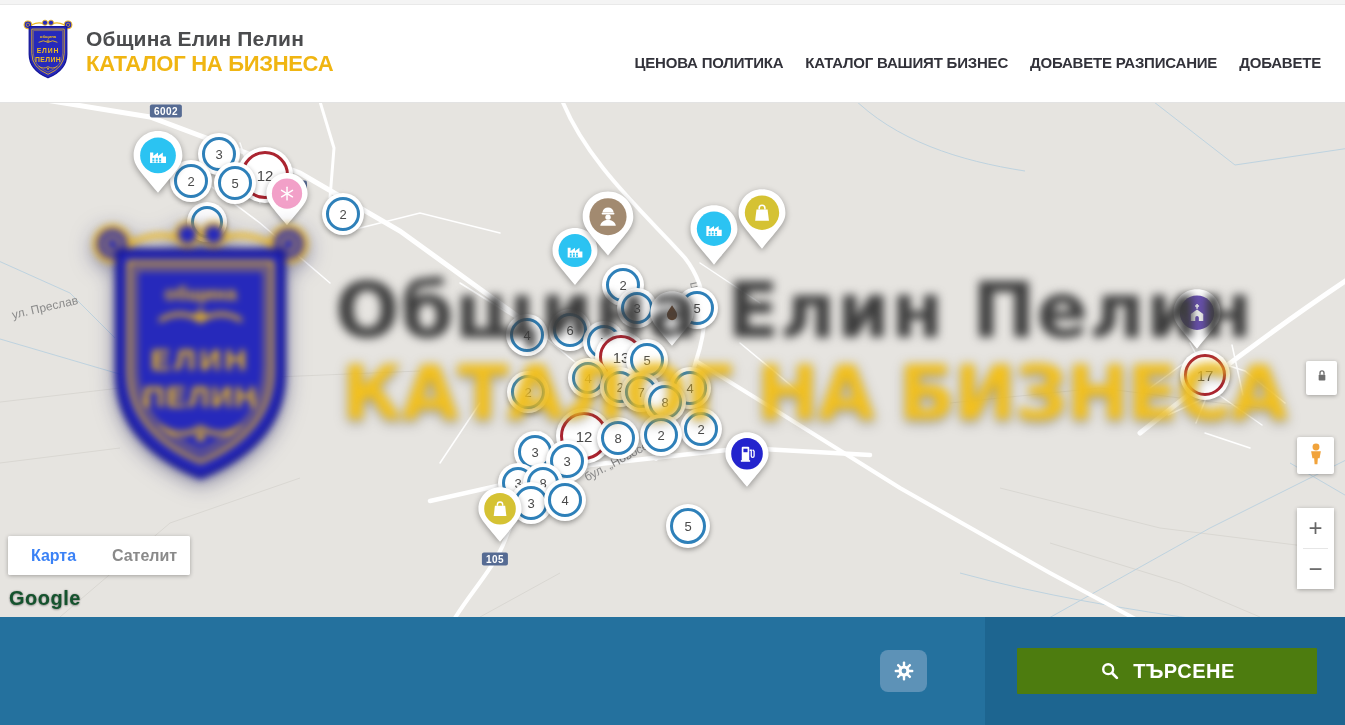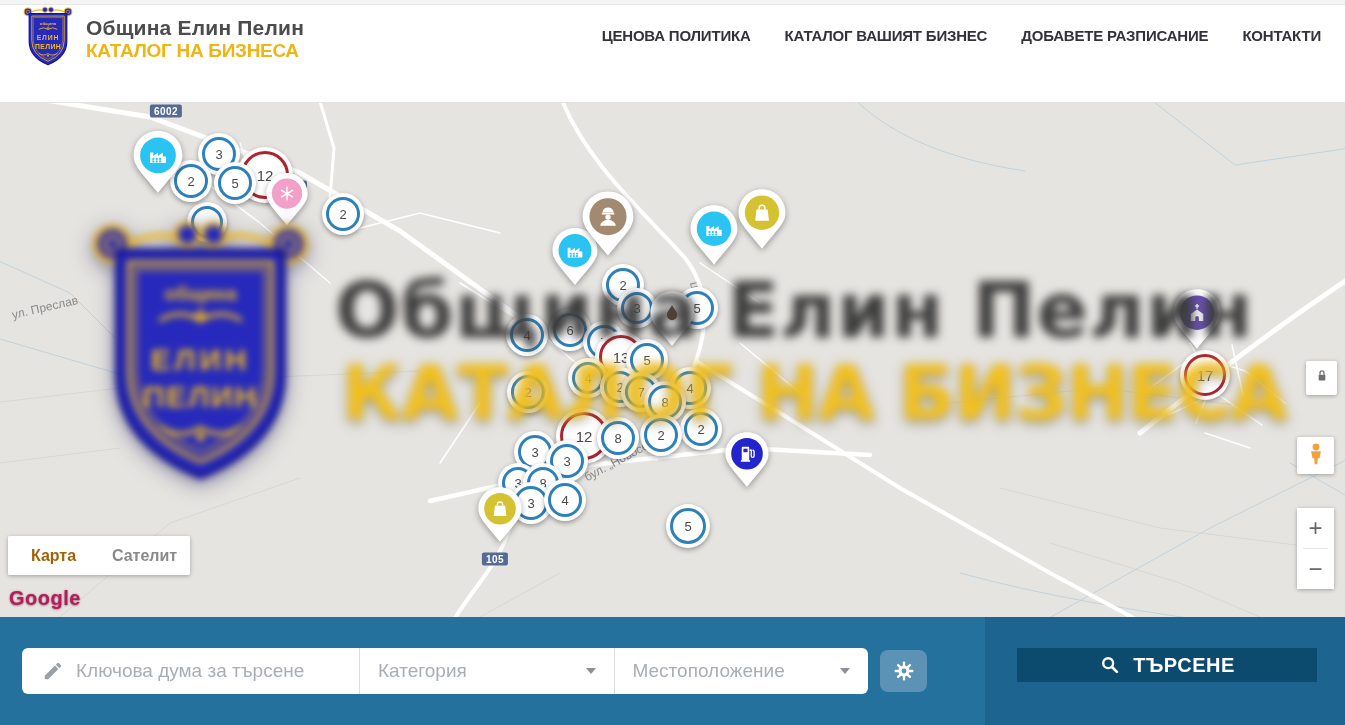--- a/index.html
+++ b/index.html
@@ -2,49 +2,49 @@
 <html><head>
 <meta charset="utf-8">
 <style>
   * { margin:0; padding:0; box-sizing:border-box; }
   html,body { width:1345px; height:725px; overflow:hidden; font-family:"Liberation Sans",sans-serif; background:#fff; }
   .page { position:relative; width:1345px; height:725px; }
 
   
   header { position:relative; width:100%; height:103px; background:#fff; border-bottom:1px solid #e3e3e3; }
   .top-strip { height:5px; background:#f4f4f4; border-bottom:1px solid #e9e9e9; }
-  .header-inner { display:flex; align-items:flex-start; justify-content:space-between; height:97px; padding:0 24px 4px 22px; }
+  .header-inner { display:flex; align-items:center; justify-content:space-between; height:97px; padding:0 24px 4px 22px; }
   .logo { display:flex; align-items:center; gap:12px; text-decoration:none; cursor:pointer; }
   .logo-text { display:flex; flex-direction:column; line-height:1.15; }
   .logo-title { font-size:21px; font-weight:bold; color:#4b4c4e; letter-spacing:.2px; }
-  .logo-subtitle { font-size:19px; font-weight:bold; color:#f0b512; letter-spacing:-.3px; }
-  nav { display:flex; align-items:center; gap:34px; margin-top:22px; }
+  .logo-subtitle { font-size:22px; font-weight:bold; color:#f0b512; letter-spacing:-.3px; }
+  nav { display:flex; align-items:center; gap:22px; margin-top:22px; }
   nav a { font-size:15px; font-weight:bold; color:#32323a; text-decoration:none; letter-spacing:-0.2px; cursor:pointer; white-space:nowrap; }
 
   
   .map { position:relative; width:1345px; height:514px; background:#e6e4e0; overflow:hidden; }
   .map svg.roads { position:absolute; inset:0; z-index:1; }
   .street-name { position:absolute; z-index:4; font-size:12px; color:#8b8b8b; white-space:nowrap; transform-origin:left center; }
   .road-label { position:absolute; z-index:4; background:#566b93; color:#fff; font-size:10px; font-weight:bold; padding:1px 4px; border-radius:2px; transform:translate(-50%,-50%); letter-spacing:.5px; }
   .marker-cluster { position:absolute; z-index:10; border-radius:50%; background:#fff; box-shadow:0 2px 5px rgba(0,0,0,.35); cursor:pointer; }
   .marker-cluster .ring { position:absolute; inset:4px; border-radius:50%; border:3px solid #2e80b9; display:flex; align-items:center; justify-content:center; font-size:13px; color:#4a4a4a; }
   .marker-cluster.red .ring { border-color:#ab2430; }
   .marker-cluster.big .ring { font-size:15px; }
   .marker-pin { position:absolute; z-index:12; cursor:pointer; filter:drop-shadow(0 2px 3px rgba(0,0,0,.35)); }
 
   .watermark { position:absolute; inset:0; z-index:30; pointer-events:none; }
   .wm-crest { position:absolute; left:88px; top:110px; width:225px; height:283px; filter:blur(3.5px) drop-shadow(0 5px 10px rgba(15,15,80,.5)); }
   .wm-title { position:absolute; left:335px; top:163px; font-family:"DejaVu Sans",sans-serif; font-size:76px; font-weight:bold; color:#3d3d3d; white-space:nowrap; letter-spacing:1px; filter:blur(5px); }
   .wm-subtitle { position:absolute; left:342px; top:247px; font-family:"DejaVu Sans",sans-serif; font-size:74px; font-weight:bold; color:#f2c01d; white-space:nowrap; letter-spacing:-1px; filter:blur(5px); text-shadow:0 3px 9px rgba(45,45,45,.55); }
 
   .maptype { position:absolute; left:8px; top:433px; z-index:40; display:flex; background:#fff; border-radius:2px; box-shadow:0 1px 4px rgba(0,0,0,.3); }
   .maptype button { width:91px; height:39px; background:#fff; border:none; font-family:"Liberation Sans",sans-serif; font-size:16px; cursor:pointer; border-radius:2px; }
-  .maptype button.active { font-weight:bold; color:#a16207; }
+  .maptype button.active { font-weight:bold; color:#3b82f6; }
   .maptype button.inactive { color:#8a8a8a;font-weight:bold; }
-  .google-logo { position:absolute; left:9px; top:484px; z-index:40; color:#be185d; font-size:20px; font-weight:bold; letter-spacing:.5px; text-shadow:0 0 2px rgba(0,0,0,.35),0 1px 2px rgba(0,0,0,.25); cursor:pointer; }
+  .google-logo { position:absolute; left:9px; top:484px; z-index:40; color:#14532d; font-size:20px; font-weight:bold; letter-spacing:.5px; text-shadow:0 0 2px rgba(0,0,0,.35),0 1px 2px rgba(0,0,0,.25); cursor:pointer; }
   .attribution { position:absolute; right:8px; top:495px; z-index:40; display:flex; gap:17px; font-size:11px; color:#565656; }
   .attribution span { cursor:pointer; }
 
   .ctrl { position:absolute; z-index:40; background:#fff; box-shadow:0 1px 4px rgba(0,0,0,.3); border-radius:2px; display:flex; align-items:center; justify-content:center; cursor:pointer; }
   .lock-btn { left:1306px; top:258px; width:31px; height:34px; }
   .pegman-btn { left:1297px; top:334px; width:37px; height:37px; }
   .zoom-panel { position:absolute; left:1297px; top:405px; z-index:40; width:37px; height:81px; background:#fff; box-shadow:0 1px 4px rgba(0,0,0,.3); border-radius:2px; display:flex; flex-direction:column; }
   .zoom-panel button { flex:1; border:none; background:#fff; font-size:24px; color:#666; cursor:pointer; line-height:1; font-family:"Liberation Sans",sans-serif; }
   .zoom-divider { height:1px; background:#e6e6e6; margin:0 6px; }
 
@@ -54,21 +54,21 @@
   .pill { position:absolute; left:22px; top:31px; width:846px; height:46px; background:#fff; border-radius:6px; display:flex; align-items:stretch; overflow:hidden; }
   .field { display:flex; align-items:center; }
   .field.keyword { width:337px; padding-left:20px; gap:12px; }
   .field.keyword input { border:none; outline:none; flex:1; font-size:19px; color:#555; font-family:"Liberation Sans",sans-serif; min-width:0; }
   .field.keyword input::placeholder { color:#a9aeb4; }
   .vdiv { width:1px; background:#dcdcdc; }
   .field.select { flex:1; padding:0 18px 0 18px; justify-content:space-between; cursor:pointer; }
   .field.select .sel-label { font-size:19px; color:#a9aeb4; }
   .caret { width:0; height:0; border-left:5px solid transparent; border-right:5px solid transparent; border-top:6px solid #8b9096; }
   .gear-btn { position:absolute; left:880px; top:33px; width:47px; height:42px; background:#5d92b7; border:none; border-radius:8px; display:flex; align-items:center; justify-content:center; cursor:pointer; }
-  .search-btn { position:absolute; left:1017px; top:31px; width:300px; height:34px; background:#0c4a6e; border:none; border-radius:1px; display:flex; align-items:center; justify-content:center; gap:12px; cursor:pointer; color:#fff; font-size:20px; font-weight:bold; letter-spacing:.5px; font-family:"Liberation Sans",sans-serif; }
+  .search-btn { position:absolute; left:1017px; top:31px; width:300px; height:46px; background:#4d7c0f; border:none; border-radius:1px; display:flex; align-items:center; justify-content:center; gap:12px; cursor:pointer; color:#fff; font-size:20px; font-weight:bold; letter-spacing:.5px; font-family:"Liberation Sans",sans-serif; }
 </style>
 </head>
 <body>
 
 <div class="page">
 
   <header>
     <div class="top-strip"></div>
     <div class="header-inner">
       <a class="logo">
@@ -94,21 +94,21 @@
   </svg></span>
         <span class="logo-text">
           <span class="logo-title">Община Елин Пелин</span>
           <span class="logo-subtitle">КАТАЛОГ НА БИЗНЕСА</span>
         </span>
       </a>
       <nav>
         <a>ЦЕНОВА ПОЛИТИКА</a>
         <a>КАТАЛОГ ВАШИЯТ БИЗНЕС</a>
         <a>ДОБАВЕТЕ РАЗПИСАНИЕ</a>
-        <a>КОНТАКТИ</a>
+        <a>ДОБАВЕТЕ</a>
       </nav>
     </div>
   </header>
 
   <div class="map">
     <svg class="roads" viewBox="0 0 1345 514" width="1345" height="514">
       <g stroke="#d9d7d2" stroke-width="1" fill="none">
         <path d="M-8 300 L180 278 L420 268"></path>
           <path d="M60 514 L170 420 L300 375"></path>
         <path d="M0 360 L120 345"></path>
@@ -418,40 +418,20 @@
     </div>
     <div class="zoom-panel">
       <button>+</button>
       <div class="zoom-divider"></div>
       <button>−</button>
     </div>
   </div>
 
   <div class="searchbar">
     <div class="right-zone"></div>
-    <div class="pill">
-      <div class="field keyword">
-        <span style="display:flex">
-          <svg width="22" height="22" viewBox="0 0 24 24">
-              <path fill="#9aa0a5" d="M3 17.2V21h3.8L17.9 9.9l-3.8-3.8zM20.7 7.1a1 1 0 0 0 0-1.4l-2.4-2.4a1 1 0 0 0-1.4 0l-1.8 1.8 3.8 3.8z"></path>
-            </svg>
-        </span>
-        <input type="text" placeholder="Ключова дума за търсене" style="">
-      </div>
-      <div class="vdiv"></div>
-      <div class="field select">
-        <span class="sel-label">Категория</span>
-        <span class="caret"></span>
-      </div>
-      <div class="vdiv"></div>
-      <div class="field select">
-        <span class="sel-label">Местоположение</span>
-        <span class="caret"></span>
-      </div>
-    </div>
     <button class="gear-btn">
       <span style="display:flex">
         <svg width="24" height="24" viewBox="0 0 24 24">
           <g fill="#fff">
             <rect x="10.8" y="2.6" width="2.4" height="4.6" rx="1"></rect>
             <rect x="10.8" y="2.6" width="2.4" height="4.6" rx="1" transform="rotate(45 12 12)"></rect>
             <rect x="10.8" y="2.6" width="2.4" height="4.6" rx="1" transform="rotate(90 12 12)"></rect>
             <rect x="10.8" y="2.6" width="2.4" height="4.6" rx="1" transform="rotate(135 12 12)"></rect>
             <rect x="10.8" y="2.6" width="2.4" height="4.6" rx="1" transform="rotate(180 12 12)"></rect>
             <rect x="10.8" y="2.6" width="2.4" height="4.6" rx="1" transform="rotate(225 12 12)"></rect>

